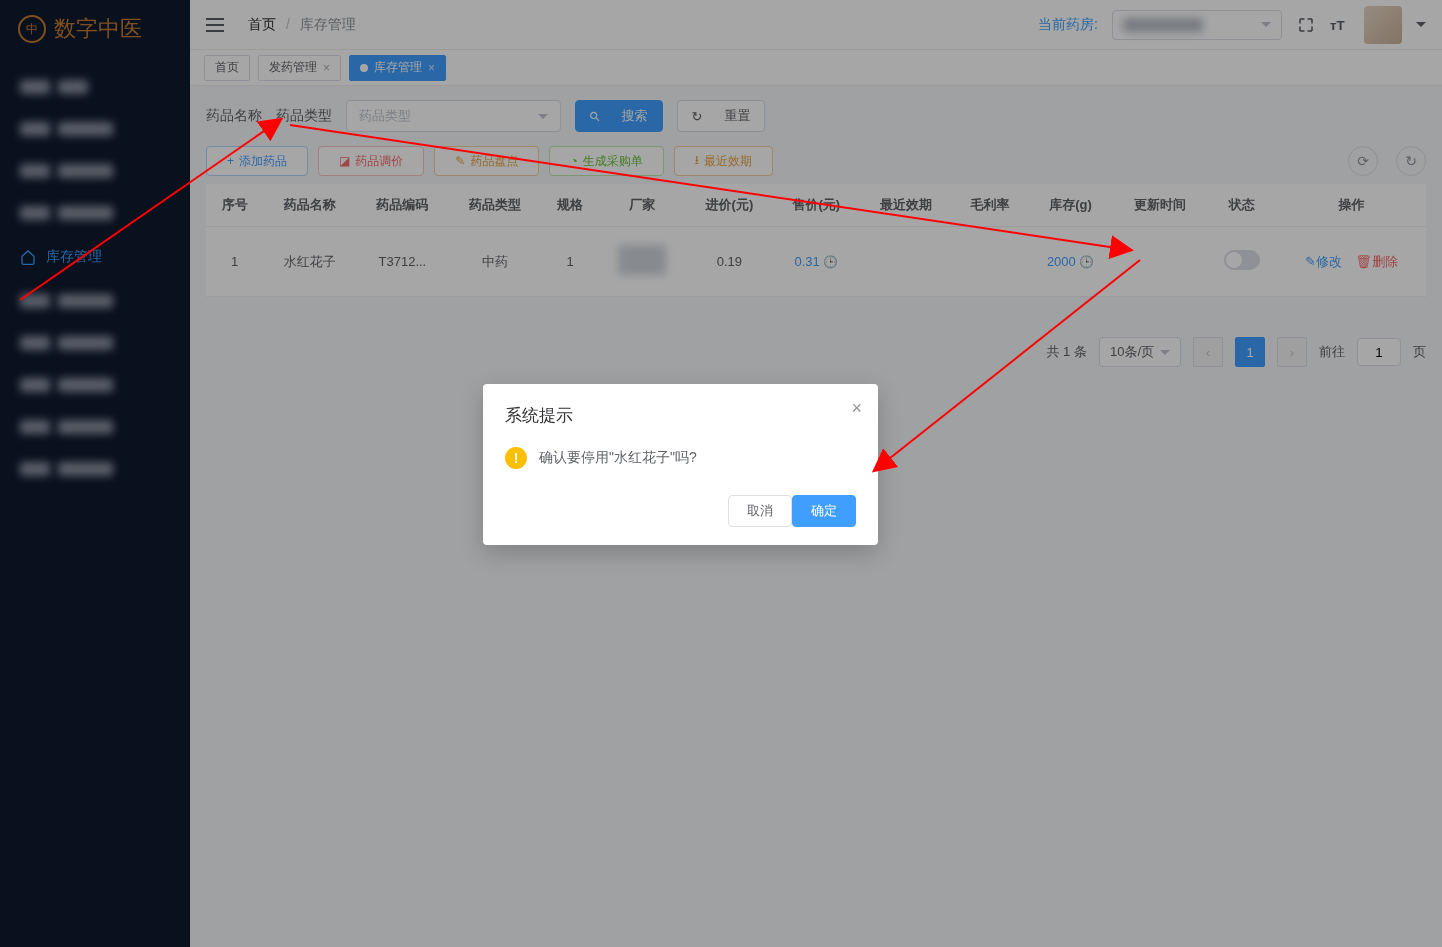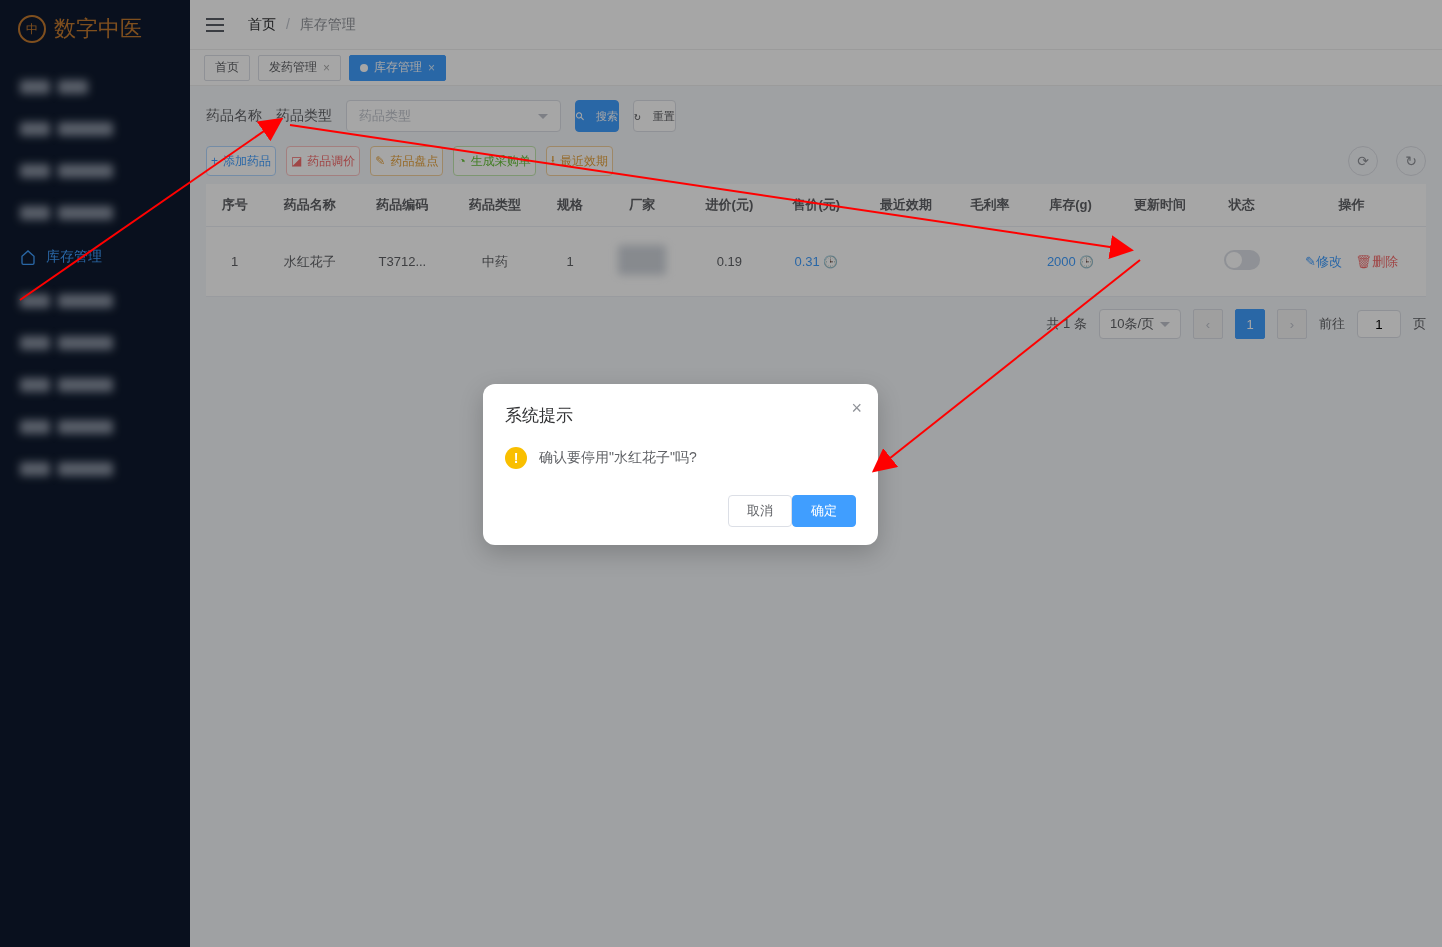--- a/index.html
+++ b/index.html
@@ -43,28 +43,28 @@
 .tab.active{ background:#409eff; border-color:#409eff; color:#fff;}
 .tab.active .dot{width:8px;height:8px;border-radius:50%;background:#fff;display:inline-block;}
 .tab.active .close-x{color:#d5ecff;}
 
 
 .content{ padding:14px 16px; position:relative; flex:1;}
 .filters{ display:flex; align-items:center; gap:14px; margin-bottom:14px;}
 .filters label{ color:#606266; font-size:14px;}
 .el-input{ height:32px; border:1px solid #dcdfe6; border-radius:4px; padding:0 12px; font-size:13px; outline:none; background:#fff; color:#606266;}
 .el-select{ width:215px; height:32px; border:1px solid #dcdfe6; border-radius:4px; background:#fff; display:flex;align-items:center; justify-content:space-between; padding:0 12px; color:#c0c4cc; font-size:13px;}
-.btn{ height:32px; border-radius:4px; padding:0 0; font-size:11px; display:inline-flex; align-items:center; gap:12px; cursor:pointer; border:1px solid transparent;}
+.btn{ height:32px; border-radius:4px; padding:0 14px; font-size:13px; display:inline-flex; align-items:center; gap:22px; cursor:pointer; border:1px solid transparent;}
 .btn-primary{ background:#409eff; color:#fff; border-color:#409eff;}
-.btn-plain{ background:#fff; color:#606266; border:1px solid #dcdfe6;font-family:Liberation Mono, monospace;}
+.btn-plain{ background:#fff; color:#606266; border:1px solid #dcdfe6;}
 .icon-search::before{content:"⚲";transform:rotate(-45deg);display:inline-block;}
 .icon-refresh::before{content:"↻";}
 
 .action-row{ display:flex; align-items:center; gap:10px; margin-bottom:8px;}
-.mini-btn{ height:30px; border-radius:4px; padding:0 4px; font-size:12px; display:inline-flex; align-items:center; gap:5px; border:1px solid; background:#fff; cursor:pointer;}
+.mini-btn{ height:30px; border-radius:4px; padding:0 20px; font-size:12px; display:inline-flex; align-items:center; gap:5px; border:1px solid; background:#fff; cursor:pointer;}
 .mb-blue{ color:#409eff; border-color:#b3d8ff;}
 .mb-red{ color:#f56c6c; border-color:#fbc4c4;}
 .mb-orange{ color:#e6a23c; border-color:#f3d19e;}
 .mb-green{ color:#67c23a; border-color:#c2e7b0;}
 
 .circle-btn{ margin-left:auto; width:30px;height:30px;border:1px solid #dcdfe6;border-radius:50%;display:flex;align-items:center;justify-content:center;color:#909399;font-size:14px;cursor:pointer;}
 .circle-btn + .circle-btn{margin-left:8px;}
 
 
 .table{ width:100%; border-collapse:collapse; background:#fff;}
@@ -72,29 +72,29 @@
 .table td{ padding:18px 8px; text-align:center; font-size:13px; color:#606266; border-bottom:1px solid #ebeef5;}
 .link-blue{color:#409eff; cursor:pointer;}
 .clock::after{content:" \1F552"; font-size:12px; color:#409eff;}
 .blur-cell{ filter:blur(4px); background:#cfd4db; display:inline-block; width:48px;height:30px;border-radius:3px;}
 .toggle{ width:36px;height:20px;border-radius:10px;background:#dcdfe6;position:relative;display:inline-block;cursor:pointer;}
 .toggle::after{content:"";position:absolute;width:16px;height:16px;background:#fff;border-radius:50%;top:2px;left:2px;}
 .op-edit{color:#409eff;cursor:pointer;margin-right:10px;}
 .op-del{color:#f56c6c;cursor:pointer;}
 
 
-.pager{ display:flex; justify-content:flex-end; align-items:center; gap:12px; margin-top:12px; font-size:13px;}
+.pager{ display:flex; justify-content:flex-end; align-items:center; gap:12px; margin-top:40px; font-size:13px;}
 .pager .sel{ border:1px solid #dcdfe6;border-radius:4px;padding:5px 10px;background:#fff;display:flex;align-items:center;gap:6px;}
 .pg-btn{width:30px;height:30px;border:1px solid #dcdfe6;background:#f4f4f5;border-radius:2px;display:flex;align-items:center;justify-content:center;color:#c0c4cc;cursor:pointer;}
 .pg-btn.active{background:#409eff;color:#fff;border-color:#409eff;}
 .pg-input{width:44px;height:28px;border:1px solid #dcdfe6;border-radius:4px;text-align:center;}
 
 
 .mask{ position:absolute; inset:0; background:rgba(0,0,0,0.35);}
-.dialog{ position:absolute; width:395px; background:#fff; border-radius:12px; left:483px; top:384px; box-shadow:0 8px 24px rgba(0,0,0,.2); padding:20px 22px 18px;}
+.dialog{ position:absolute; width:395px; background:#fff; border-radius:4px; left:483px; top:384px; box-shadow:0 8px 24px rgba(0,0,0,.2); padding:20px 22px 18px;}
 .dialog-title{ font-size:17px; color:#303133; font-weight:500; margin-bottom:20px;}
 .dialog-close{ position:absolute; right:16px; top:14px; color:#909399; font-size:18px; cursor:pointer;}
 .dialog-body{ display:flex; align-items:center; gap:12px; font-size:14px; color:#606266; margin-bottom:26px;}
 .warn-icon{ width:22px;height:22px;border-radius:50%;background:#f9bf00;color:#fff;display:flex;align-items:center;justify-content:center;font-weight:bold;}
 .dialog-footer{ display:flex; justify-content:flex-end; }
 .dbtn{ height:32px;border-radius:4px;padding:0 18px;font-size:13px;cursor:pointer;display:flex;align-items:center;}
 .dbtn-cancel{background:#fff;border:1px solid #dcdfe6;color:#606266;}
 .dbtn-ok{background:#409eff;border:1px solid #409eff;color:#fff;}
 
 
@@ -177,20 +177,39 @@
   <div class="topbar">
     <div class="hamburger">
         <span></span>
         <span></span>
         <span></span>
       </div>
     <div class="breadcrumb">
       <span>首页</span>
       <span class="crumb-sep">/</span>
       <span class="crumb-last">库存管理</span>
+    </div>
+    <div class="topbar-right">
+      <span class="pharmacy-label">当前药房:</span>
+      <div class="pharmacy-select">
+        <span class="blur-val"></span>
+        <span class="caret-down"></span>
+      </div>
+      <div class="top-icon">
+          <svg width="18" height="18" viewBox="0 0 24 24" fill="none" stroke="#5a5e66" stroke-width="2">
+            <path d="M4 4h6M4 4v6M20 4h-6M20 4v6M4 20h6M4 20v-6M20 20h-6M20 20v-6"></path>
+          </svg>
+        </div>
+      <div class="top-icon">
+          <svg width="20" height="20" viewBox="0 0 24 24" fill="#5a5e66">
+            <text x="0" y="18" font-size="16" font-weight="bold">тT</text>
+          </svg>
+        </div>
+      <div class="avatar"></div>
+      <span class="user-caret"></span>
     </div>
   </div>
 
   <div class="tabs-row">
     <div class="tab">
         <span>首页</span>
       </div>
     <div class="tab">
         <span>发药管理</span>
         <span class="close-x">×</span>

